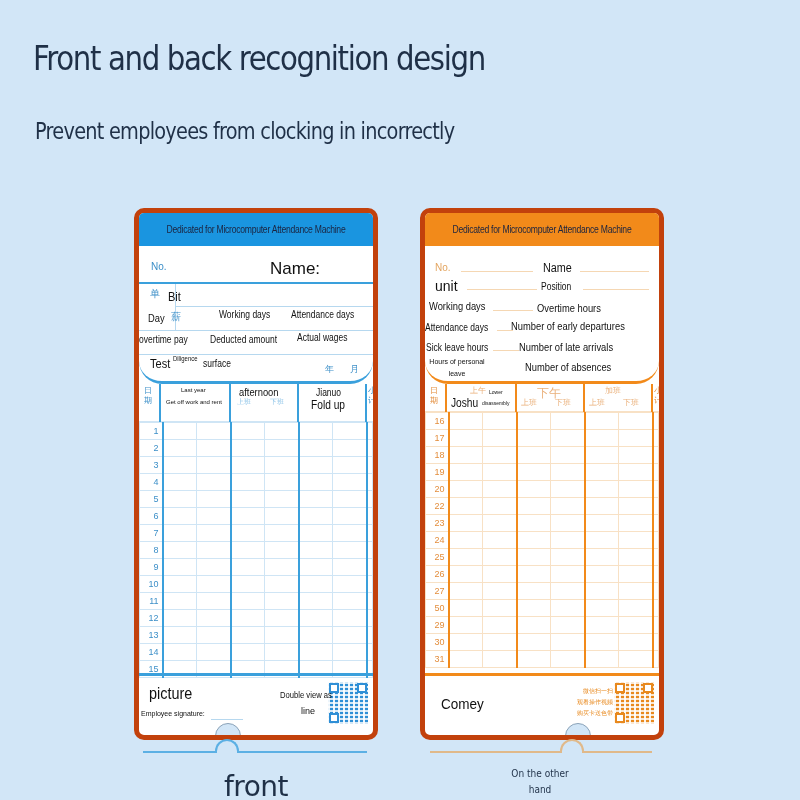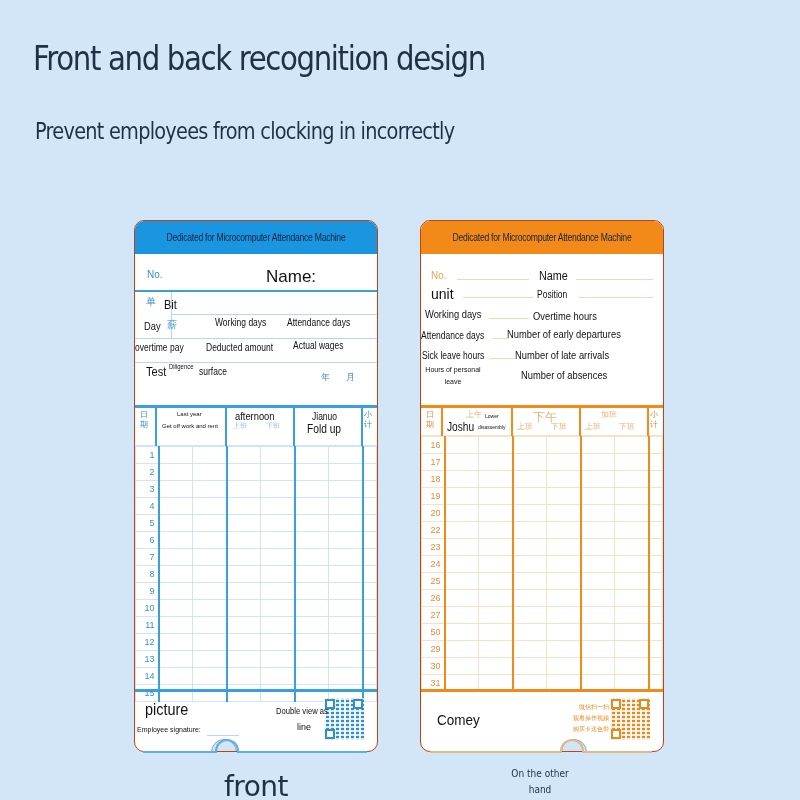--- a/index.html
+++ b/index.html
@@ -17,36 +17,36 @@
     color: #1f3047; white-space: nowrap;
   }
   .subtitle {
     position: absolute; left: 35px; top: 118px;
     font-family: "DejaVu Sans", sans-serif;
     font-size: 23px; letter-spacing: -0.9px; transform: scaleX(0.84); transform-origin: left;
     color: #1f3047; white-space: nowrap;
   }
 
   .card {
-    position: absolute; top: 220px; width: 244px; height: 532px;
+    position: absolute; top: 208px; width: 244px; height: 532px;
     background: #ffffff; border-radius: 10px; overflow: hidden;
-    border: 1px solid #c2410c;
+    border: 5px solid #c2410c;
   }
   .card.front { left: 134px; }
   .card.back { left: 420px; }
   .card-header {
     height: 33px; display: flex; align-items: center; justify-content: center;
     font-size: 10px; transform-origin: center; white-space: nowrap;
     color: #1b2440; letter-spacing: -0.3px;
   }
   .front .card-header { background: #1a95e0; }
   .back .card-header { background: #f28a1a; }
   .hdr-text { display: inline-block; transform: scaleX(0.86); }
 
-  .info { position: relative; height: 154px; border-bottom: 3px solid; }
+  .info { position: relative; height: 138px; border-bottom: 3px solid; border-radius: 23px; }
   .front .info { border-color: #3aa0dc; }
   .back .info { border-color: #f28a1a; }
   .abs { position: absolute; white-space: nowrap; }
   .cn { font-family: "DejaVu Sans", sans-serif; }
 
   .f-label { font-size: 10px; transform: scaleX(0.85); transform-origin: left; color: #111; }
   .b-label { font-size: 10px; transform: scaleX(0.85); transform-origin: left; color: #111; }
   .hline { position: absolute; height: 1px; }
   .front .hline { background: #b6d8ef; }
   .back .hline { background: #f5d7b3; }

